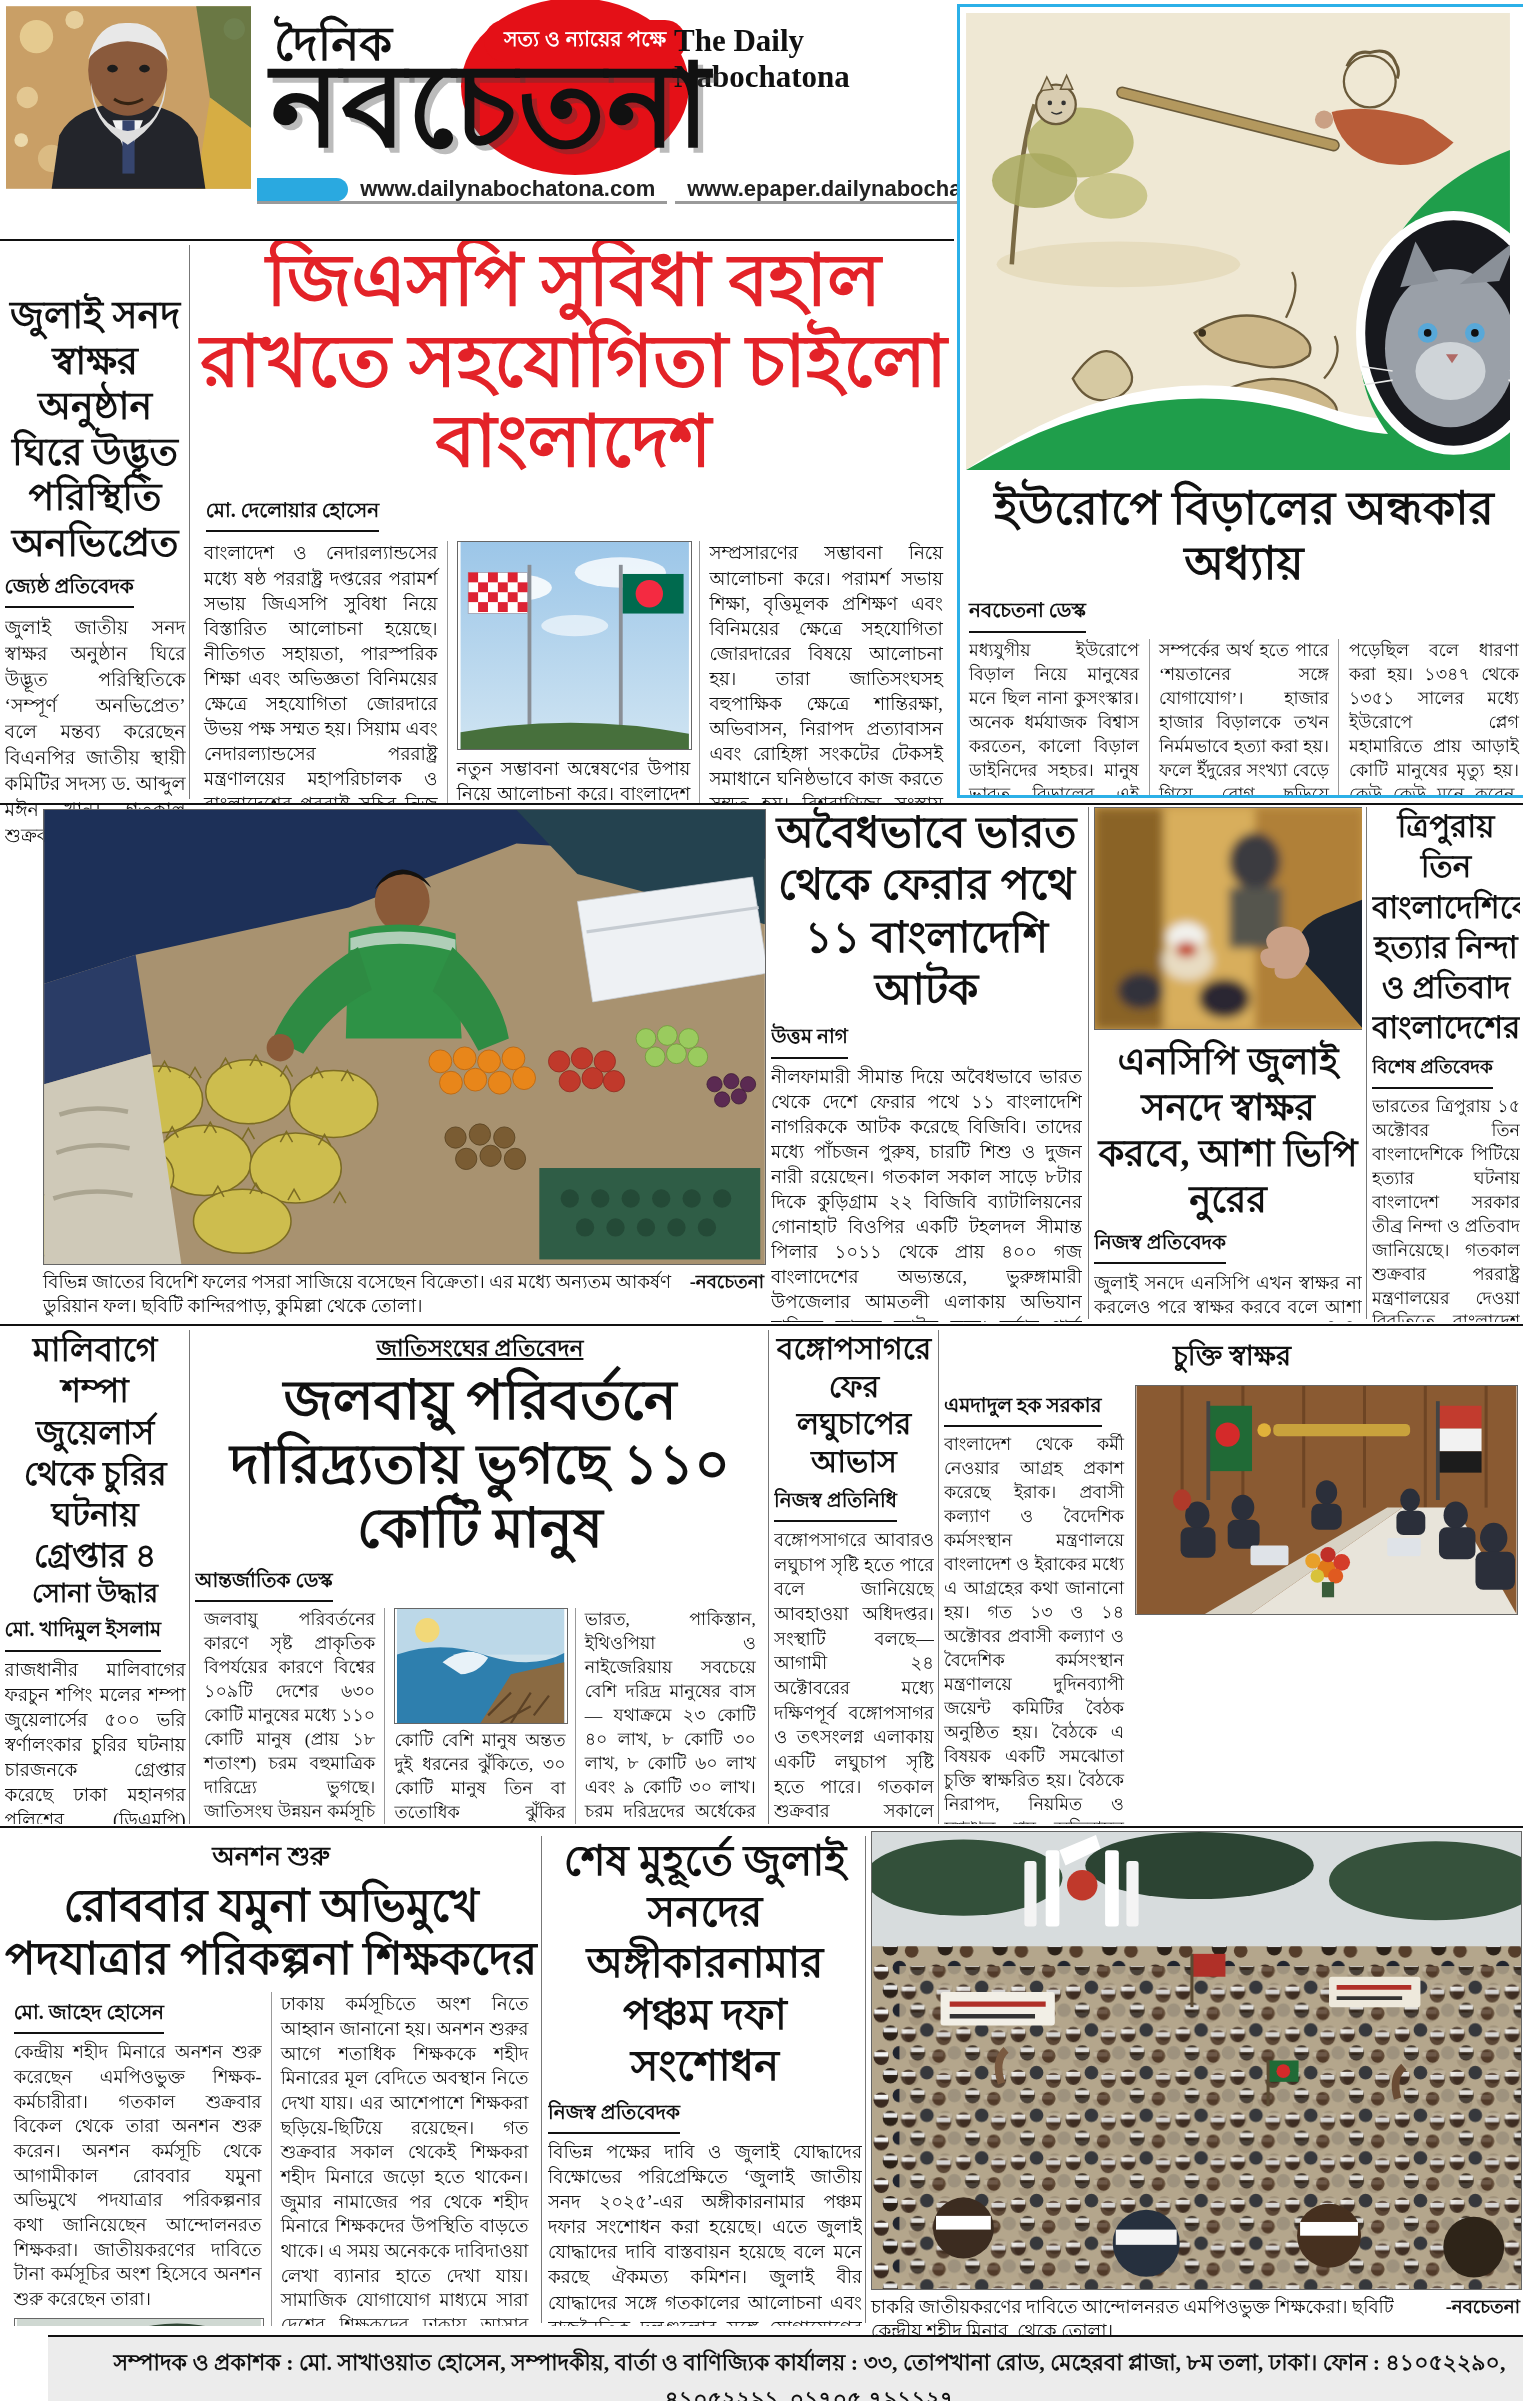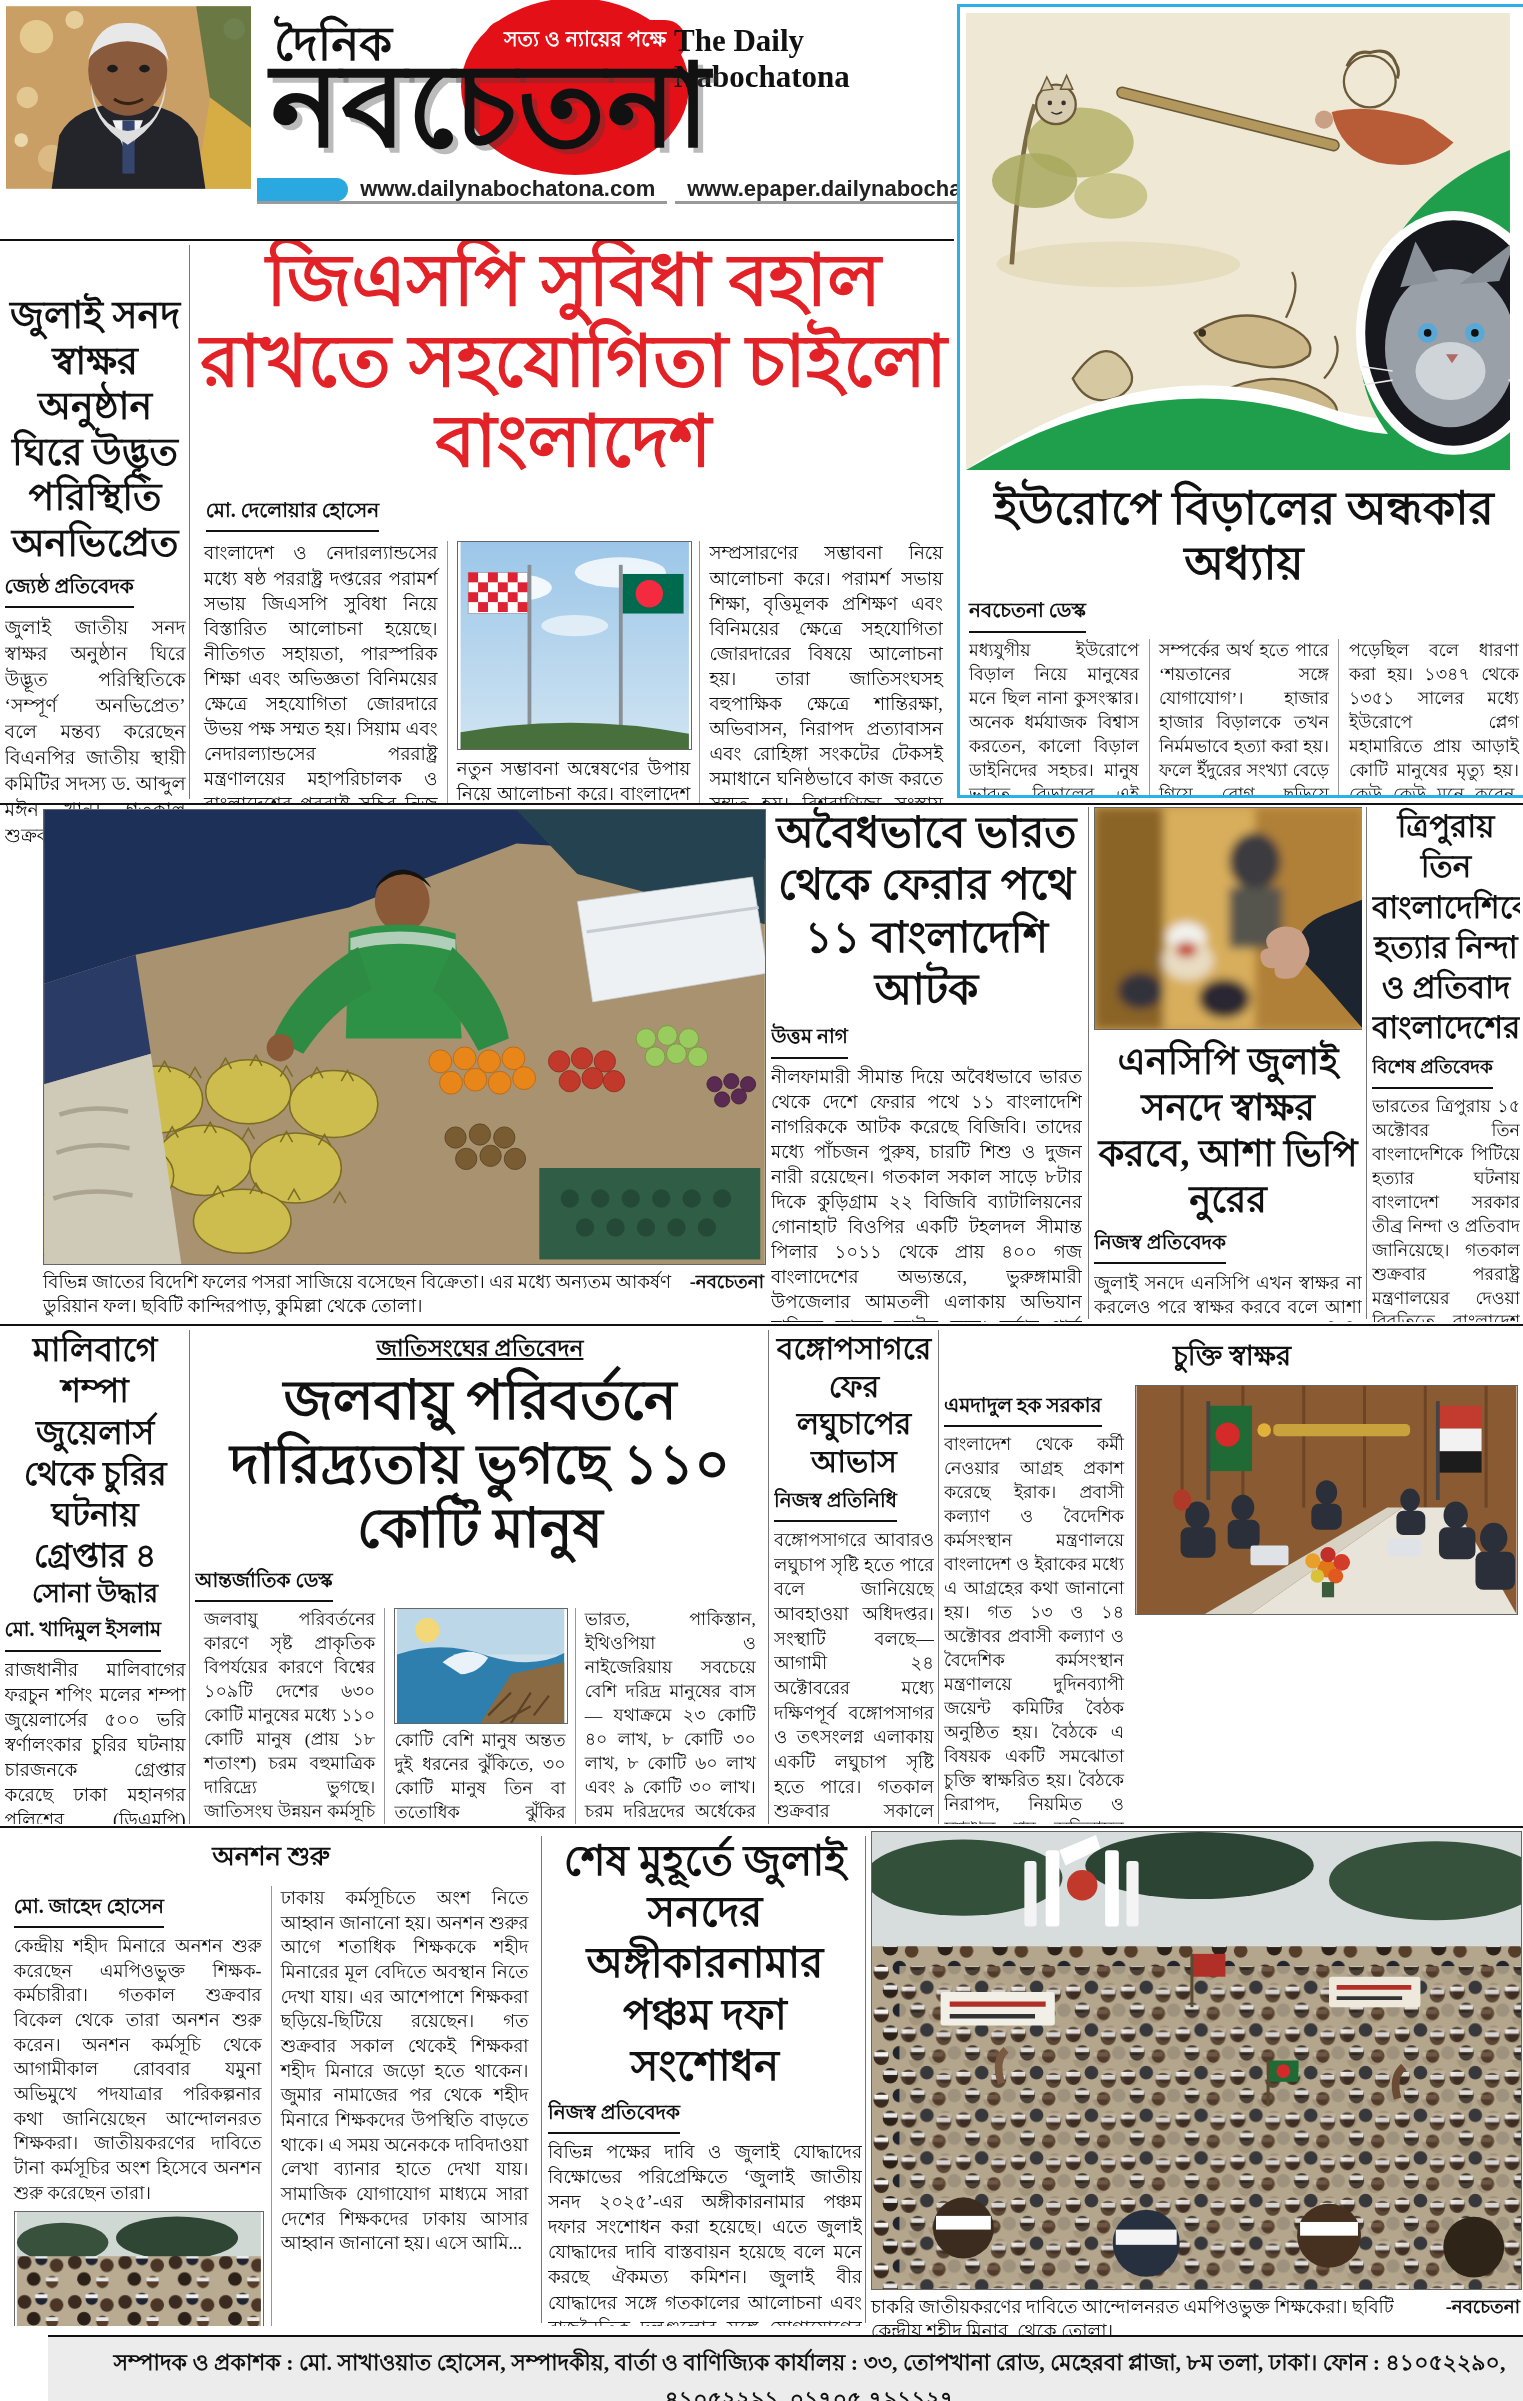--- a/index.html
+++ b/index.html
@@ -456,20 +456,21 @@
           <rect x="330" y="200" width="44" height="24" rx="3" fill="#dfe3e8"></rect>
       </svg>
     </div>
 
   </div>
 
   <div class="hr" style="left:0;top:1826px;width:1523px;"></div>
 
   <div class="abs block" style="left:4.6px;top:1836px;width:533px;height:490px;">
     <div class="kicker" style="font-size:26px;">অনশন শুরু</div>
+    <div class="headline center" style="font-size:45px;line-height:1.18;">রোববার যমুনা অভিমুখে পদযাত্রার পরিকল্পনা শিক্ষকদের</div>
     <div class="cols2" style="margin-top:6.1px;">
       <div>
         <span class="byline">মো. জাহেদ হোসেন</span>
         <div class="body-text" style="font-size:18px;">কেন্দ্রীয় শহীদ মিনারে অনশন শুরু করেছেন এমপিওভুক্ত শিক্ষক-কর্মচারীরা। গতকাল শুক্রবার বিকেল থেকে তারা অনশন শুরু করেন। অনশন কর্মসূচি থেকে আগামীকাল রোববার যমুনা অভিমুখে পদযাত্রার পরিকল্পনার কথা জানিয়েছেন আন্দোলনরত শিক্ষকরা। জাতীয়করণের দাবিতে টানা কর্মসূচির অংশ হিসেবে অনশন শুরু করেছেন তারা।</div>
         <svg width="100%" height="183" viewBox="0 0 320 240" class="photo-frame" style="margin-top:6.1px;">
           <defs>
             <pattern id="crowd1" width="66" height="52" patternUnits="userSpaceOnUse">
               <rect width="66" height="52" fill="#b9ab92"></rect>
               <circle cx="10" cy="14" r="9" fill="#3a2a20"></circle>
                 <circle cx="32" cy="10" r="8" fill="#1f2430"></circle>

